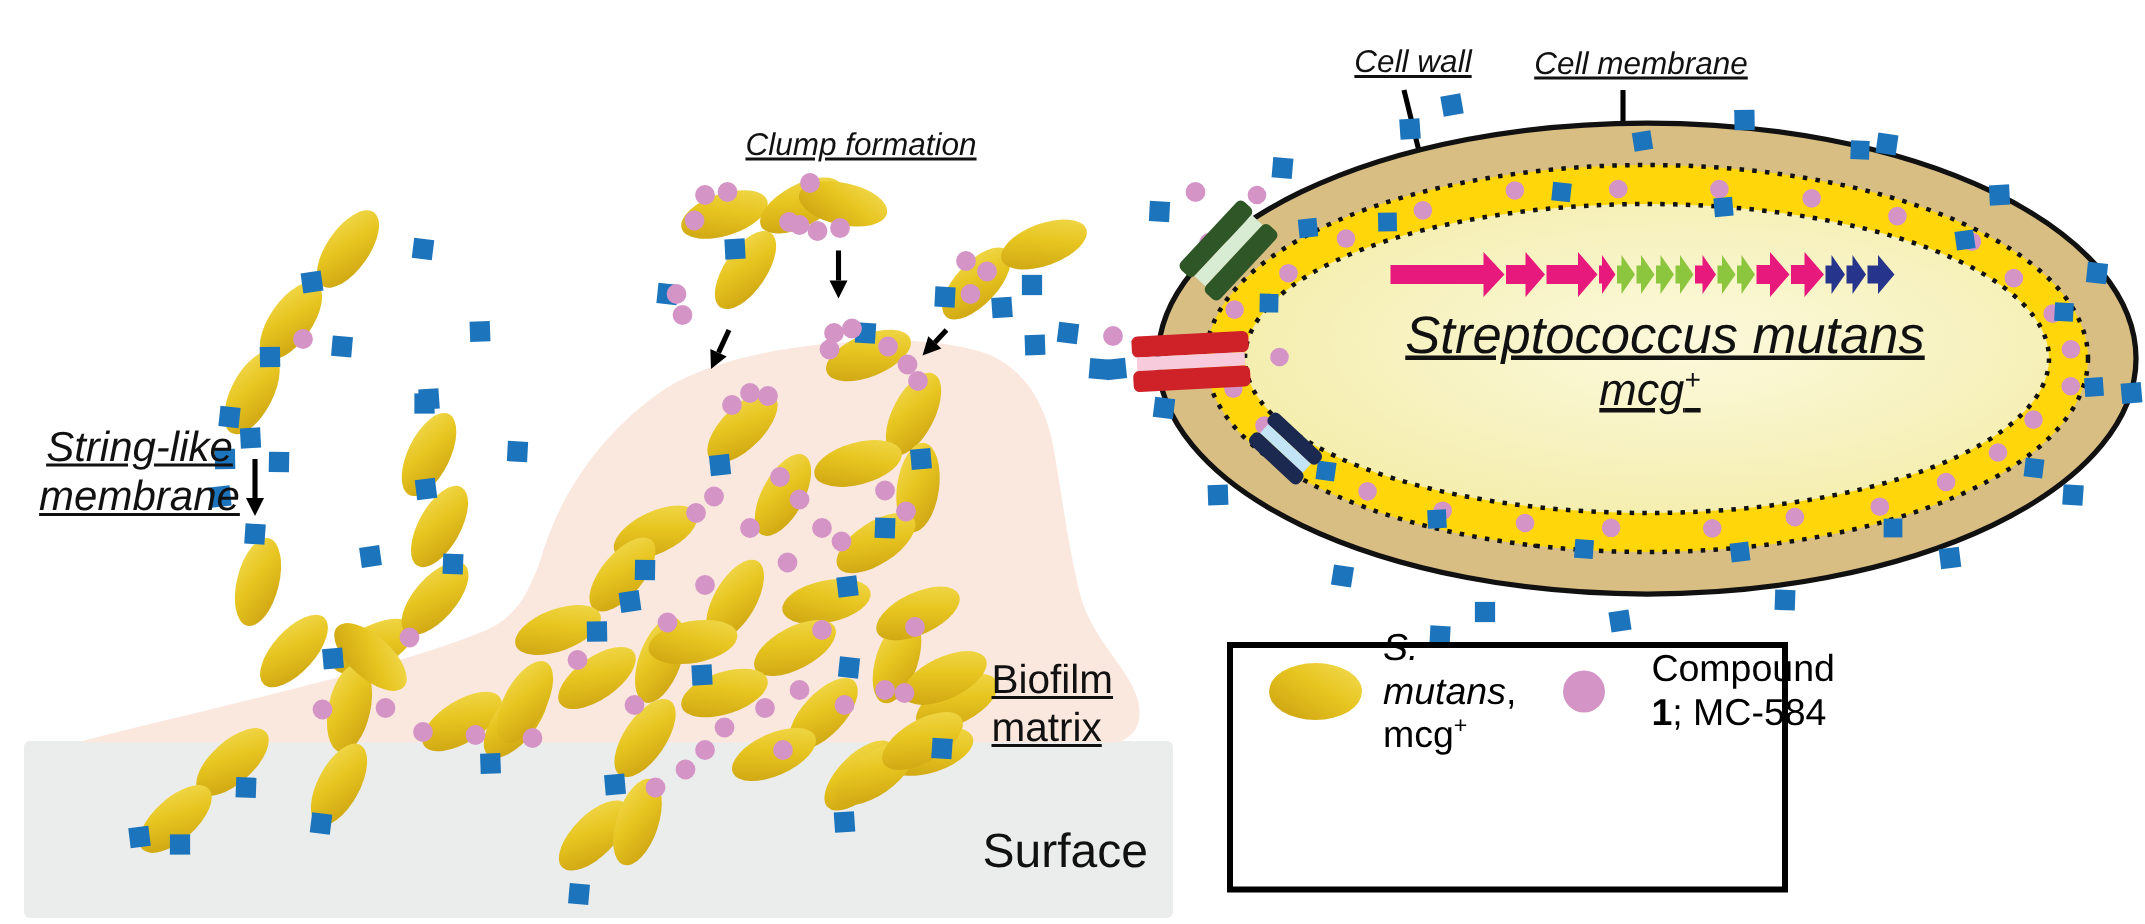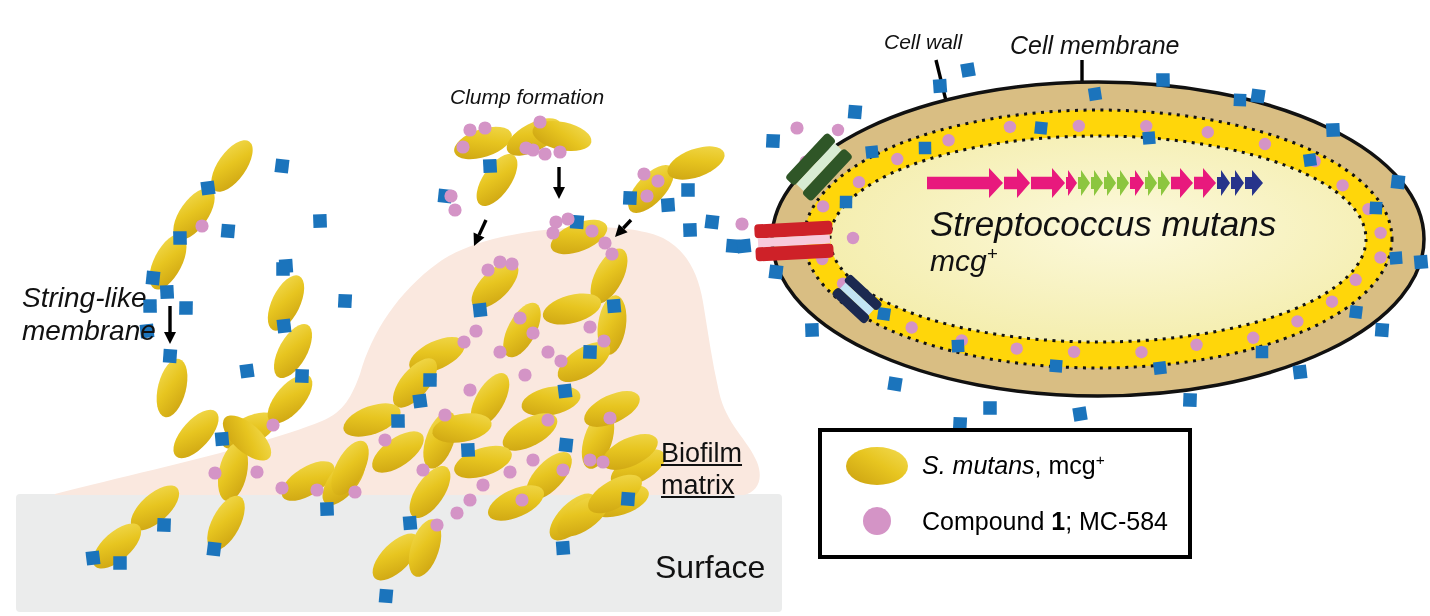--- a/index.html
+++ b/index.html
@@ -1,32 +1,32 @@
 <!DOCTYPE html>
 <html><head>
 <meta charset="utf-8">
 <style>
   html,body{margin:0;padding:0;background:#fff;}
   #stage{position:relative;width:1430px;height:616px;background:#ffffff;overflow:hidden;
          font-family:"Liberation Sans",sans-serif;color:#111;}
   #scene{position:absolute;left:0;top:0;}
   .lbl{position:absolute;color:#111;white-space:nowrap;}
   .ital{font-style:italic;}
-  .ctr{text-align:left;}
+  .ctr{text-align:center;text-decoration:underline;}
   .sup{font-size:62%;vertical-align:super;line-height:0;}
   #lbl-string{left:22px;top:281px;width:142px;font-size:28px;line-height:1.18;}
   #lbl-clump{left:450px;top:85px;width:248px;font-size:21px;}
   #lbl-cellwall{left:884px;top:30px;width:116px;font-size:21px;}
-  #lbl-cellmembrane{left:1010px;top:31px;width:168px;font-size:25px;}
+  #lbl-cellmembrane{left:1010px;top:31px;width:168px;font-size:21px;}
   #lbl-species1{left:930px;top:204px;width:360px;font-size:35px;}
   #lbl-species2{left:930px;top:244px;width:340px;font-size:30px;}
   #lbl-biofilm{left:661px;top:437px;width:120px;font-size:27px;line-height:1.2;white-space:normal;text-decoration:underline;}
   #lbl-surface{left:655px;top:549px;font-size:32px;}
-  #legend{position:absolute;left:818px;top:428px;width:374px;height:131px;border:4px solid #000;
-          background:#fff;box-sizing:border-box;display:flex;flex-direction:column;justify-content:space-around;
+  #legend{position:absolute;left:818px;top:428px;width:374px;height:167px;border:4px solid #000;
+          background:#fff;box-sizing:border-box;display:flex;flex-direction:row;justify-content:space-around;
           padding:6px 10px;}
   .leg-row{display:flex;align-items:center;height:46px;}
   .leg-icon{width:90px;display:flex;justify-content:center;align-items:center;flex:none;}
   .leg-text{font-size:25px;color:#000;}
   .leg-dot{width:28px;height:28px;border-radius:50%;}
   .leg-bar{width:12px;height:37px;}
   .b{font-weight:bold;}
 </style>
 </head>
 <body>

